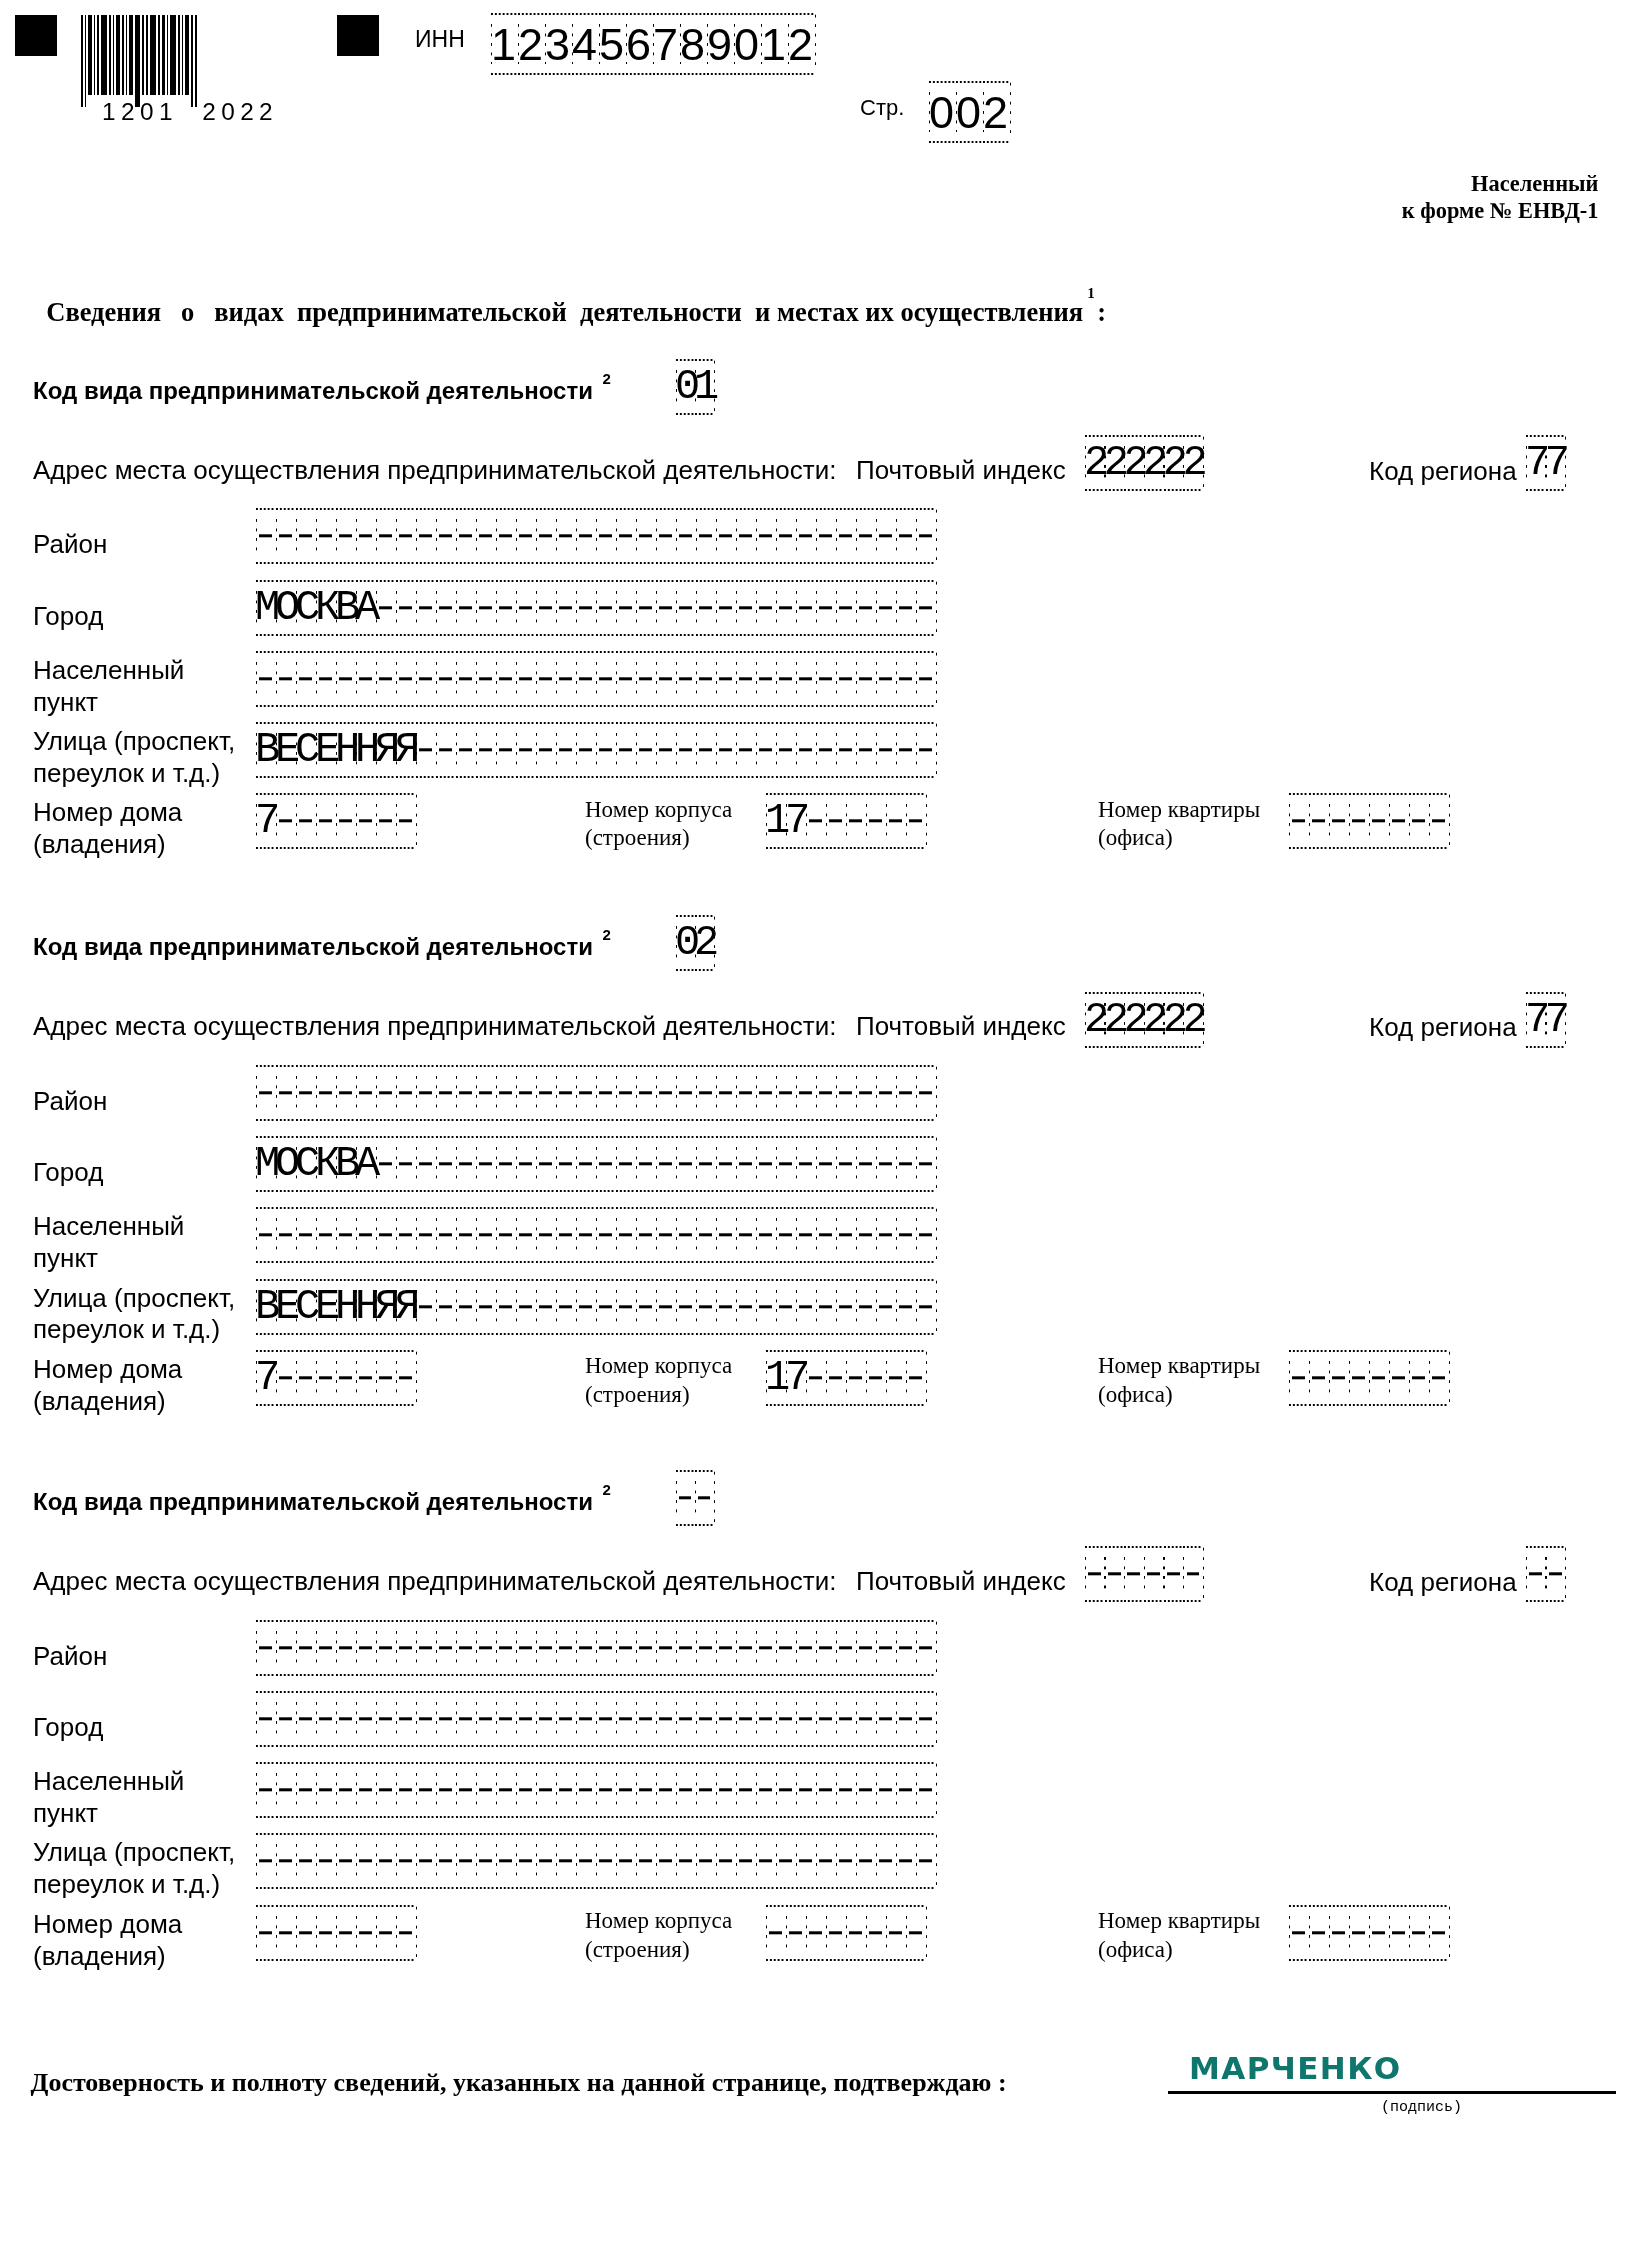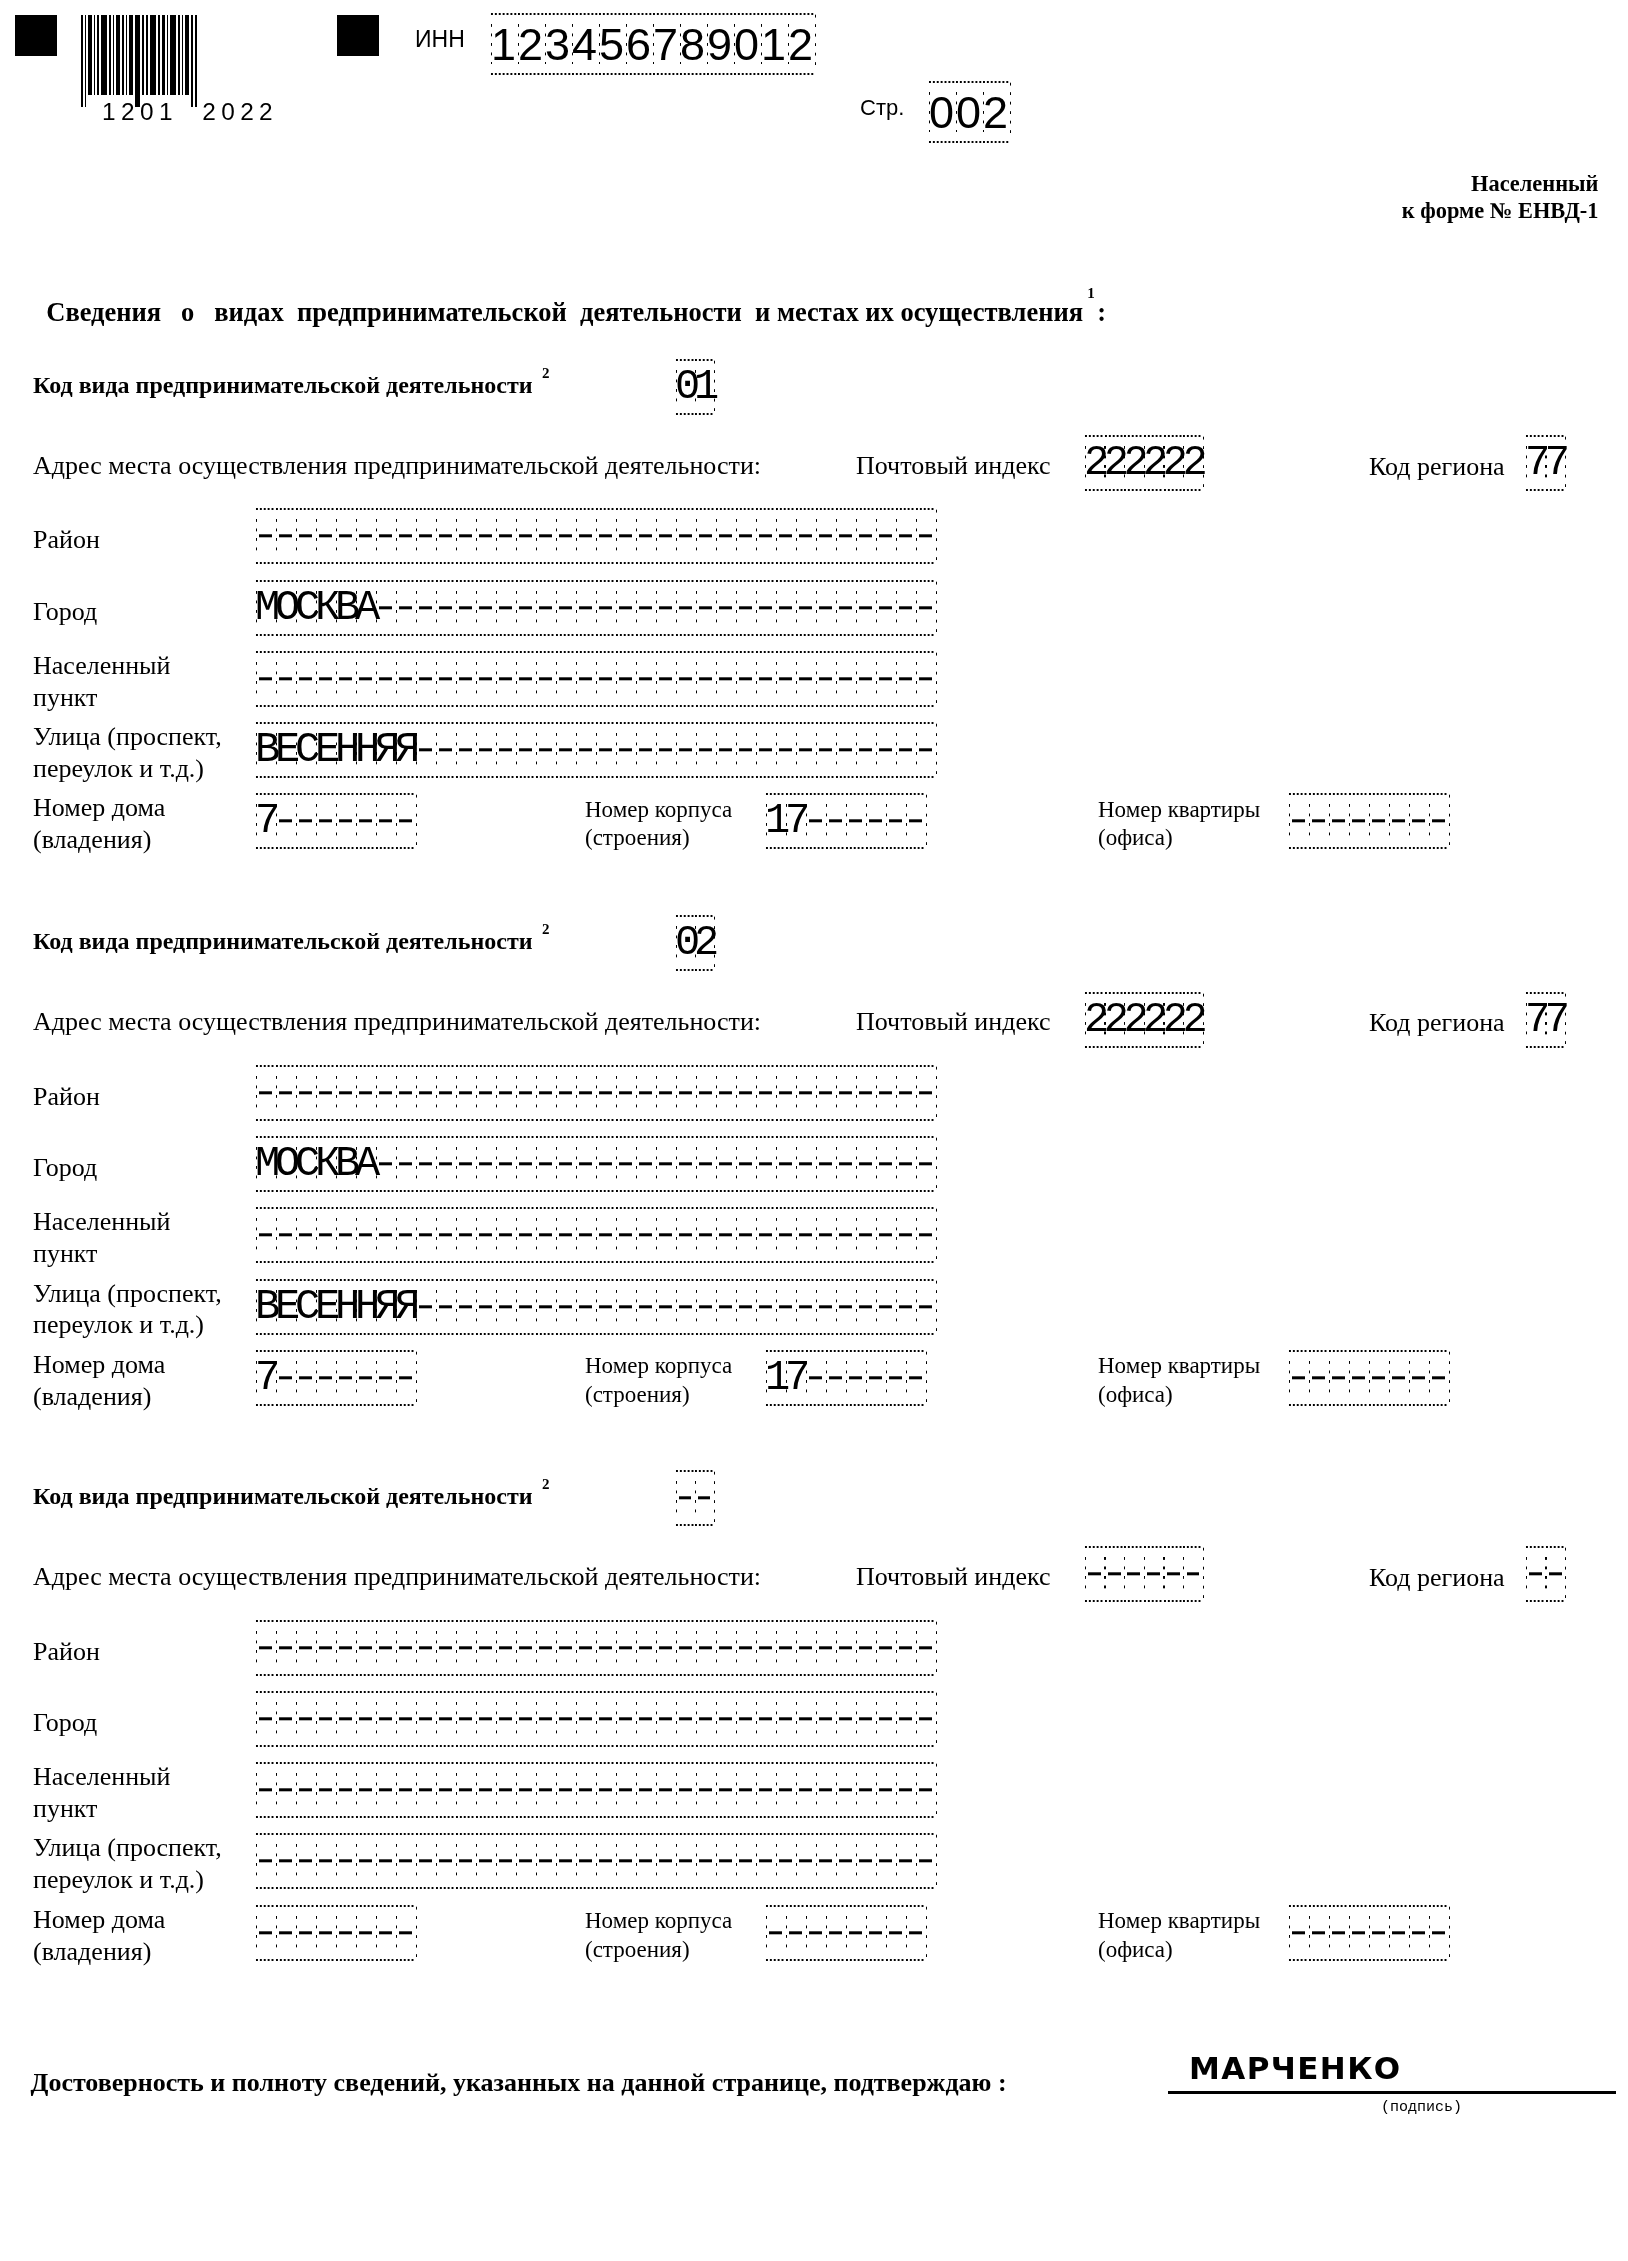--- a/index.html
+++ b/index.html
@@ -17,21 +17,21 @@
     background-image:linear-gradient(#000 0,#000 30%,transparent 30%);background-size:2px 9.5px;background-repeat:repeat-y;background-position:0.7px 0;}
   .comb .edge{width:2px;height:58px;position:relative;
     background-image:linear-gradient(#000 0,#000 30%,transparent 30%);background-size:2px 9.5px;background-repeat:repeat-y;background-position:0.7px 12.2px;}
   .comb .cell span{position:absolute;left:0;right:0;top:50%;transform:translateY(-50%);text-align:center;
     font-family:"Liberation Mono","DejaVu Sans Mono",monospace;font-size:42px;line-height:1;}
   .comb .cell.empty span{font-size:0;}
   .comb .cell.empty span::before{content:"";position:absolute;left:4.1px;right:2.7px;top:50%;height:3.4px;background:#000;transform:translateY(-50%);}
   .comb.big .cell{width:27px;height:64px;}
   .comb.big{height:64px;}
   .comb.big .cell span{font-size:45px;font-family:"Liberation Sans","DejaVu Sans",sans-serif;}
-  .lbl{position:absolute;font-size:26px;line-height:31px;font-family:Liberation Serif, serif;}
+  .lbl{position:absolute;font-size:26px;line-height:41px;font-family:Liberation Sans, sans-serif;}
   .lbl-sm{position:absolute;font-size:23px;line-height:28.5px;}
   .bold{font-weight:bold;}
   .sup{font-size:15px;vertical-align:top;position:relative;top:-12.2px;margin-left:9.5px;}
   .barcode{position:absolute;left:81px;top:15px;width:204px;height:95px;display:flex;align-items:flex-start;}
   .bar{background:#000;height:80px;margin-right:2px;}
   .bar.long{height:92px;}
   .blk{position:absolute;background:#000;}
   .footnote{position:absolute;font-size:18.3px;line-height:21px;}
   .sig-line{position:absolute;height:2.7px;background:#000;}
   .sig{position:absolute;font-family:"DejaVu Sans","Liberation Sans",sans-serif;font-size:31px;letter-spacing:1.4px;font-weight:bold;}
@@ -1805,21 +1805,21 @@
         </div>
         <div class="cell empty">
           <span></span>
         </div>
         <div class="edge"></div>
       </div>
     </div>
   </div>
 
 <div class="abs bold" style="left:30.5px;top:2068px;font-size:26px;">Достоверность и полноту сведений, указанных на данной странице, подтверждаю :</div>
-<div class="sig" style="left:1189px;top:2050px;color:#000000;">МАРЧЕНКО</div>
+<div class="sig" style="left:1189px;top:2050px;color:#0f766e;">МАРЧЕНКО</div>
 <div class="sig-line" style="left:1168px;top:2091px;width:448px;"></div>
 <div class="abs" style="left:1381px;top:2099px;font-size:15px;font-family:Liberation Mono, monospace;">(подпись)</div>
 
 <div class="footnote" style="left:112px;top:2164px;">
 </div>
 <div class="footnote" style="left:112px;top:2208px;">
 </div>
 
 
 </body></html>

